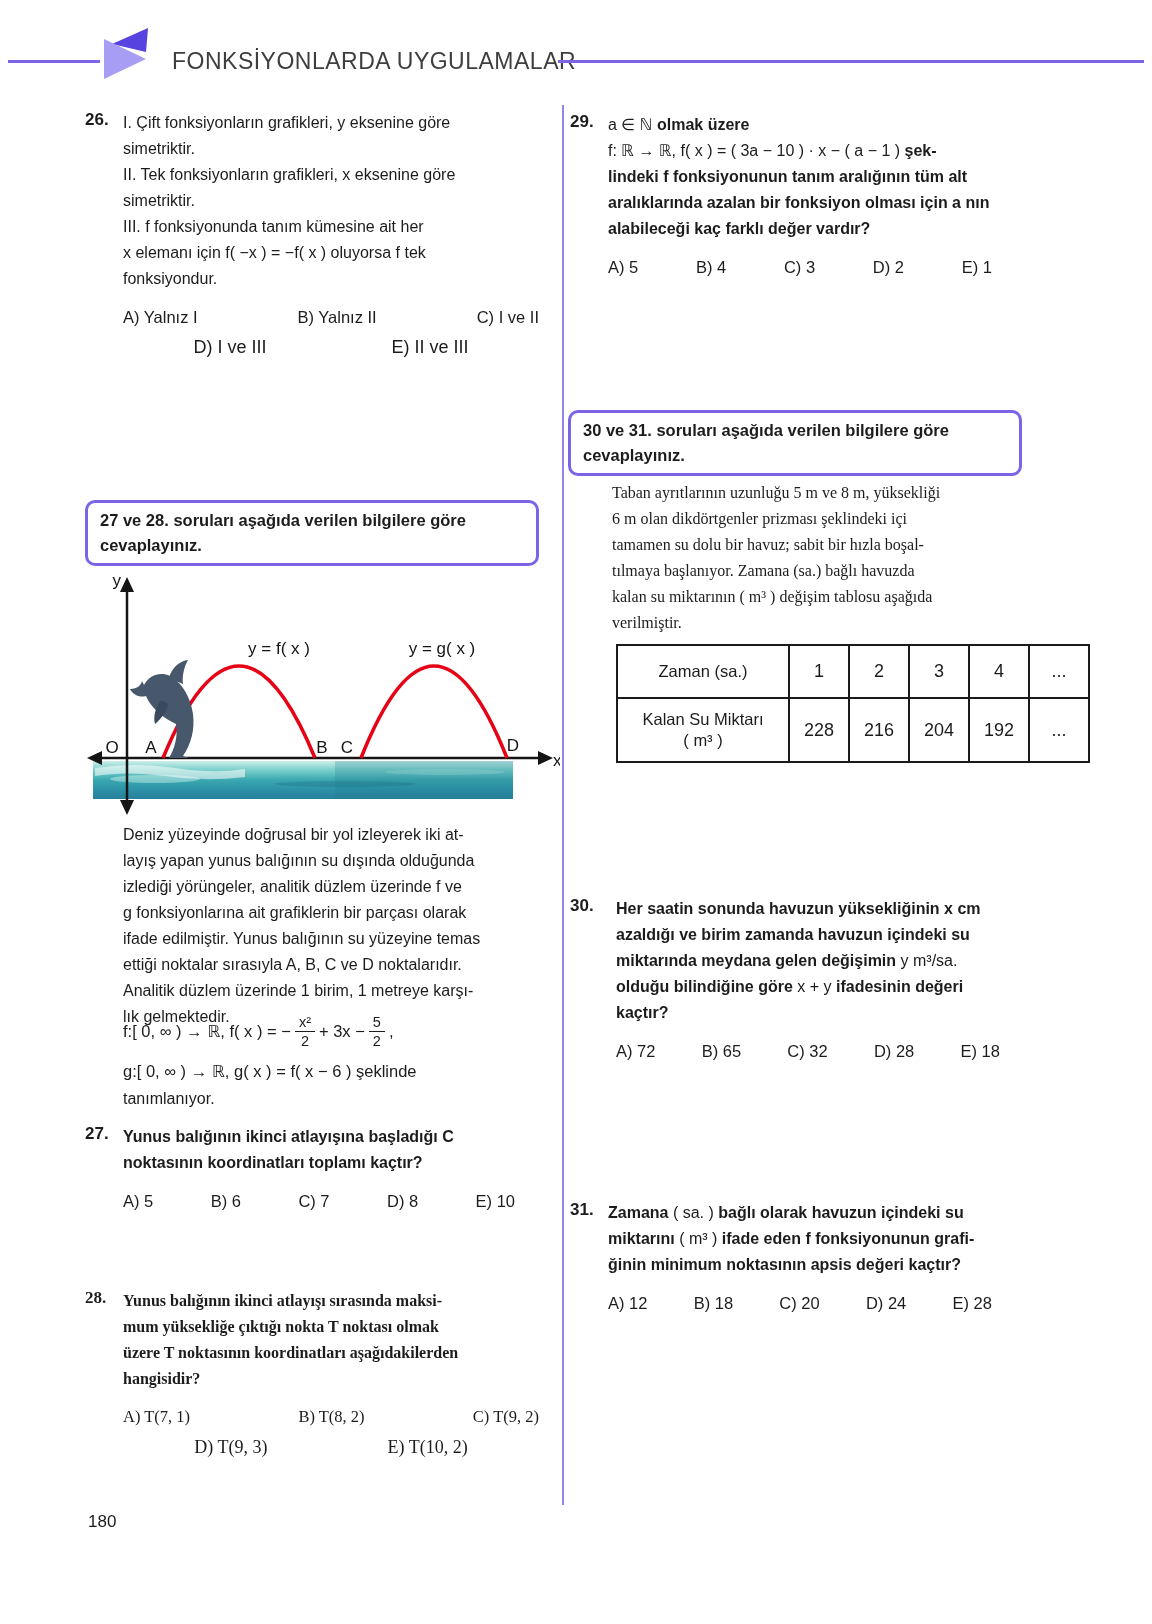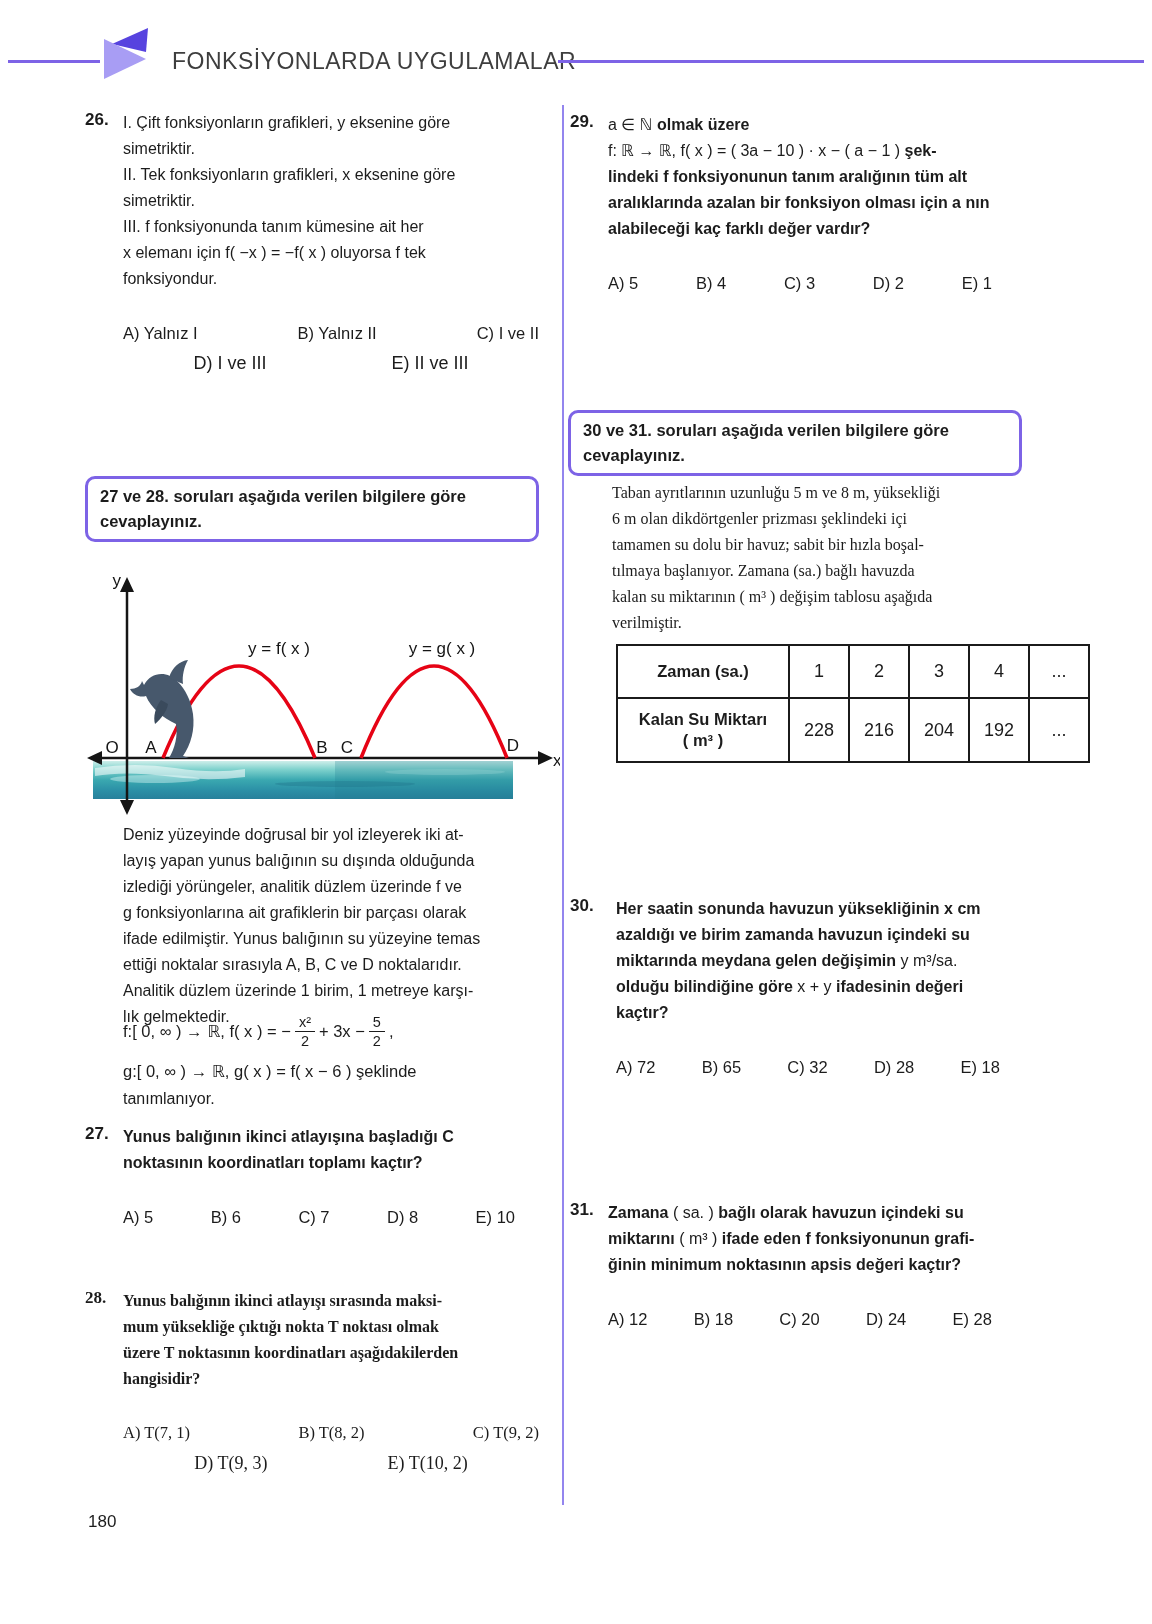--- a/index.html
+++ b/index.html
@@ -13,33 +13,33 @@
   .page-title{position:absolute;font-size:23px;font-weight:400;color:#3e3e3e;letter-spacing:.5px}
   
   .divider{position:absolute;width:2px;background:var(--accent-light)}
   
   .q{position:absolute;display:flex}
   .qnum{font-weight:700;font-size:17px;width:38px;flex:none}
   .qbody{width:416px;font-size:16px;line-height:26px}
   .lines{white-space:pre-line}
   .bold{font-weight:700}
   .reg{font-weight:400}
-  .opts{display:flex;justify-content:space-between;margin-top:28px;font-size:16.5px}
+  .opts{display:flex;justify-content:space-between;margin-top:12px;font-size:16.5px}
   .opts2{display:flex;justify-content:center;margin-top:4px;font-size:18px}
   .info-box{position:absolute;border:3px solid var(--accent);border-radius:10px;
     padding:5px 12px;font-weight:700;font-size:16.5px;line-height:25px;background:#fff}
   
   .formula{position:absolute;display:flex;align-items:center;font-size:16.5px}
   .frac{display:inline-block;text-align:center;vertical-align:middle;margin:0 4px}
   .frac .fnum{display:block;border-bottom:1.6px solid #1c1c1c;padding:0 4px;font-size:14.5px;line-height:17px}
   .frac .fden{display:block;padding-top:1px;font-size:14.5px;line-height:16px}
   
   table.data{border-collapse:collapse;position:absolute}
   table.data td{border:2.4px solid #1b1b1b;text-align:center;vertical-align:middle;padding:0 6px}
-  td.hcell{font-weight:700;font-size:16.5px;line-height:21px}
+  td.hcell{font-weight:400;font-size:16.5px;line-height:21px}
   td.ncell{font-size:18px}
   .pageno{position:absolute;font-size:17px}
 </style>
 </head>
 <body>
 
 <div class="hline" style="left:8px;top:60px;width:92px;"></div>
 <svg class="abs" style="left:102px;top:26px" width="48" height="54" viewBox="0 0 48 54">
   <polygon points="10,18 46,2 44,26" fill="#5743df"></polygon>
   <polygon points="2,13 2,53 44,33" fill="#a89df4"></polygon>
@@ -64,21 +64,21 @@
       <span>B) Yalnız II</span>
       <span>C) I ve II</span>
     </div>
     <div class="opts2" style="gap:125px;">
       <span>D) I ve III</span>
       <span>E) II ve III</span>
     </div>
   </div>
 </div>
 
-<div class="info-box lines" style="left:85px;top:476px;width:424px;">27 ve 28. soruları aşağıda verilen bilgilere göre
+<div class="info-box lines" style="left:85px;top:500px;width:424px;">27 ve 28. soruları aşağıda verilen bilgilere göre
 cevaplayınız.</div>
 
 <svg class="abs" style="left:85px;top:572px" width="475" height="248" viewBox="0 0 475 248">
   <defs>
     <linearGradient id="seaGrad" x1="0" y1="0" x2="0" y2="1">
       <stop offset="0" stop-color="#cdeeea"></stop>
       <stop offset="0.22" stop-color="#7fd2cd"></stop>
       <stop offset="0.5" stop-color="#3aa8b0"></stop>
       <stop offset="0.78" stop-color="#2b8fa6"></stop>
       <stop offset="1" stop-color="#27809b"></stop>

